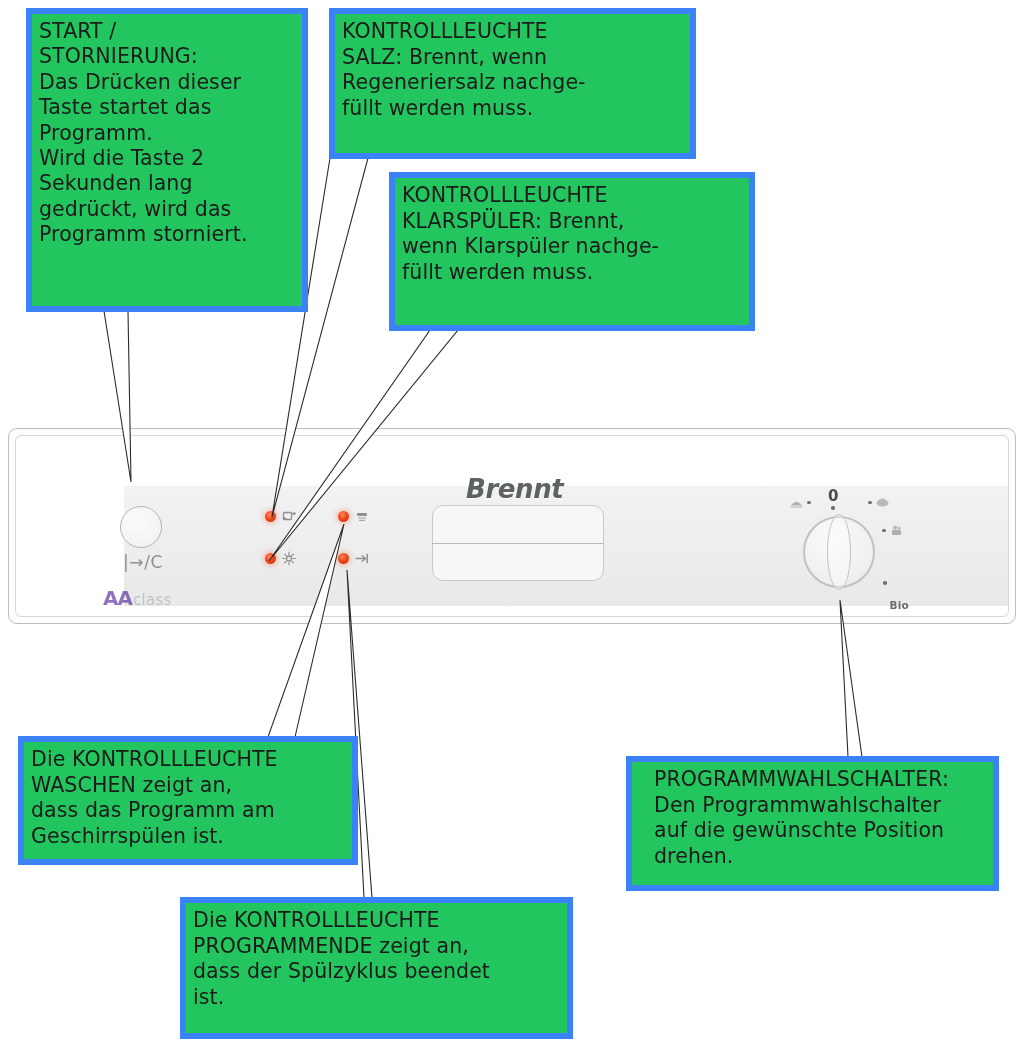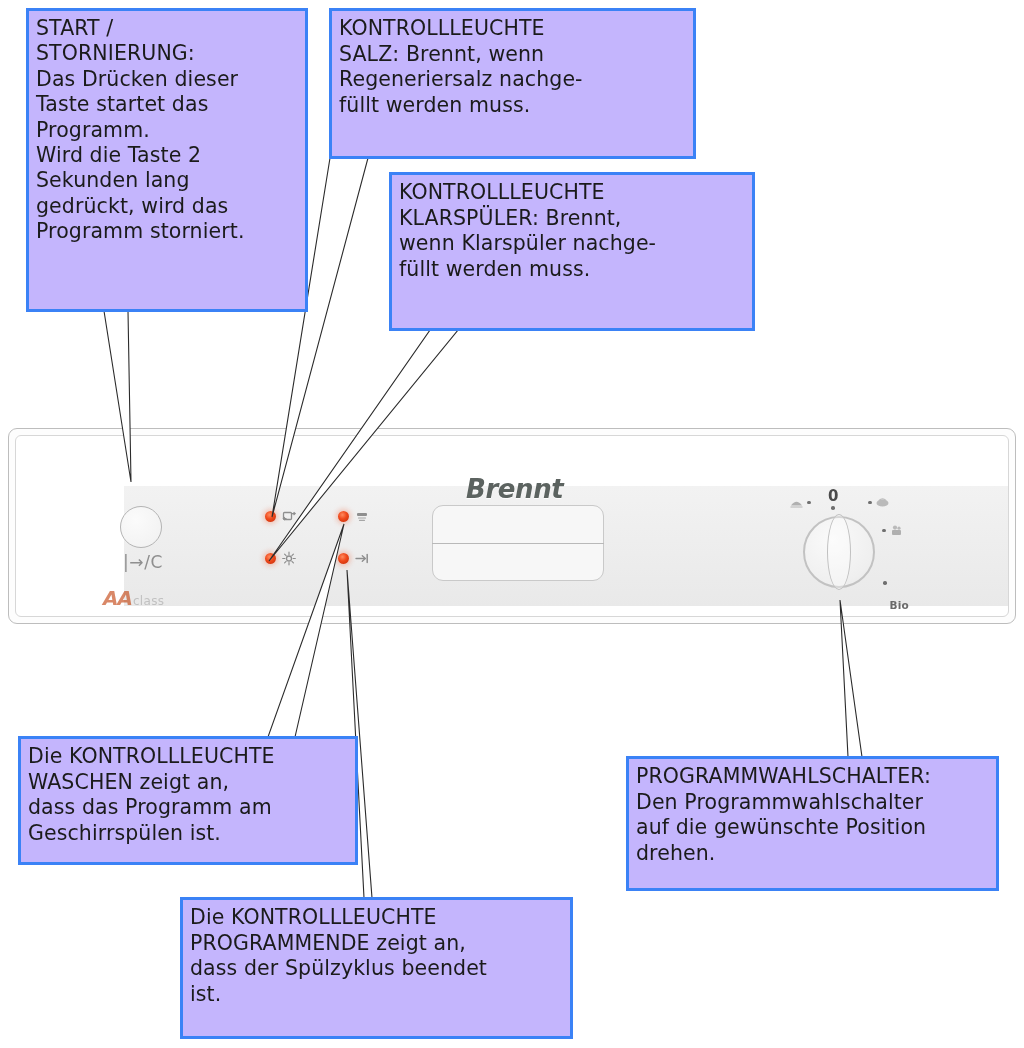--- a/index.html
+++ b/index.html
@@ -6,21 +6,21 @@
   html,body{margin:0;padding:0;}
   body{
     width:1024px;height:1048px;position:relative;background:#ffffff;
     font-family:"DejaVu Sans","Liberation Sans",sans-serif;
     color:#1a1a1a;overflow:hidden;
   }
   #stage{position:absolute;inset:0;}
 
   
   .callout{
-    position:absolute;background:#c4b5fd;border:3px solid #3b82f6;
+    position:absolute;background:#22c55e;border:6px solid #3b82f6;
     box-sizing:border-box;z-index:30;
   }
   .callout .txt{
     display:block;white-space:pre-line;
     font-size:20.5px;line-height:25.5px;color:#1b1b1b;
     padding:5px 6px 4px 7px;letter-spacing:0.1px;
   }
   #callout-start .txt{font-size:20.5px;line-height:25.4px;}
   #callout-salt .txt{font-size:20.5px;line-height:25.6px;}
   #callout-rinse .txt{font-size:20.5px;line-height:25.6px;}
@@ -62,22 +62,22 @@
   }
   #start-symbol{
     position:absolute;left:110px;top:552px;width:66px;text-align:center;
     font-size:17px;color:#8f8f8f;letter-spacing:0.6px;z-index:14;
     font-family:"DejaVu Sans","Liberation Sans",sans-serif;
   }
 
   
   #aaclass{position:absolute;left:103px;top:586px;z-index:14;
     display:flex;align-items:baseline;opacity:.62;}
-  #aaclass .aa{font-size:20px;font-weight:bold;font-style:italic;color:#c2410c;letter-spacing:-1px;}
-  #aaclass .cls{font-size:12px;color:#a9a9a9;letter-spacing:0.3px;margin-left:1px;}
+  #aaclass .aa{font-size:20px;font-weight:bold;color:#4c1d95;letter-spacing:-1px;}
+  #aaclass .cls{font-size:15px;color:#a9a9a9;letter-spacing:0.3px;margin-left:1px;}
 
   
   .led-item{position:absolute;z-index:14;display:flex;align-items:center;gap:5px;}
   .led{
     width:11px;height:11px;border-radius:50%;
     background:radial-gradient(circle at 40% 35%,#ff8a5e 0%,#f04a1c 42%,#d93a12 70%,rgba(217,58,18,.25) 100%);
     box-shadow:0 0 5px 2px rgba(240,74,28,.28);
     flex:0 0 auto;
   }
   .led-ico{width:16px;height:15px;flex:0 0 auto;opacity:.75;}
@@ -267,20 +267,20 @@
 Geschirrspülen ist.</span>
   </div>
 
   <div class="callout" id="callout-end" style="left:180px;top:897px;width:393px;height:142px;">
     <span class="txt">Die KONTROLLLEUCHTE
 PROGRAMMENDE zeigt an,
 dass der Spülzyklus beendet
 ist.</span>
   </div>
 
-  <div class="callout" id="callout-knob" style="left:626px;top:756px;width:373px;height:135px;">
+  <div class="callout" id="callout-knob" style="left:626px;top:756px;width:373px;height:135px;padding-left:15px;">
     <span class="txt">PROGRAMMWAHLSCHALTER:
 Den Programmwahlschalter
 auf die gewünschte Position
 drehen.</span>
   </div>
 
 </div>
 
 </body></html>

